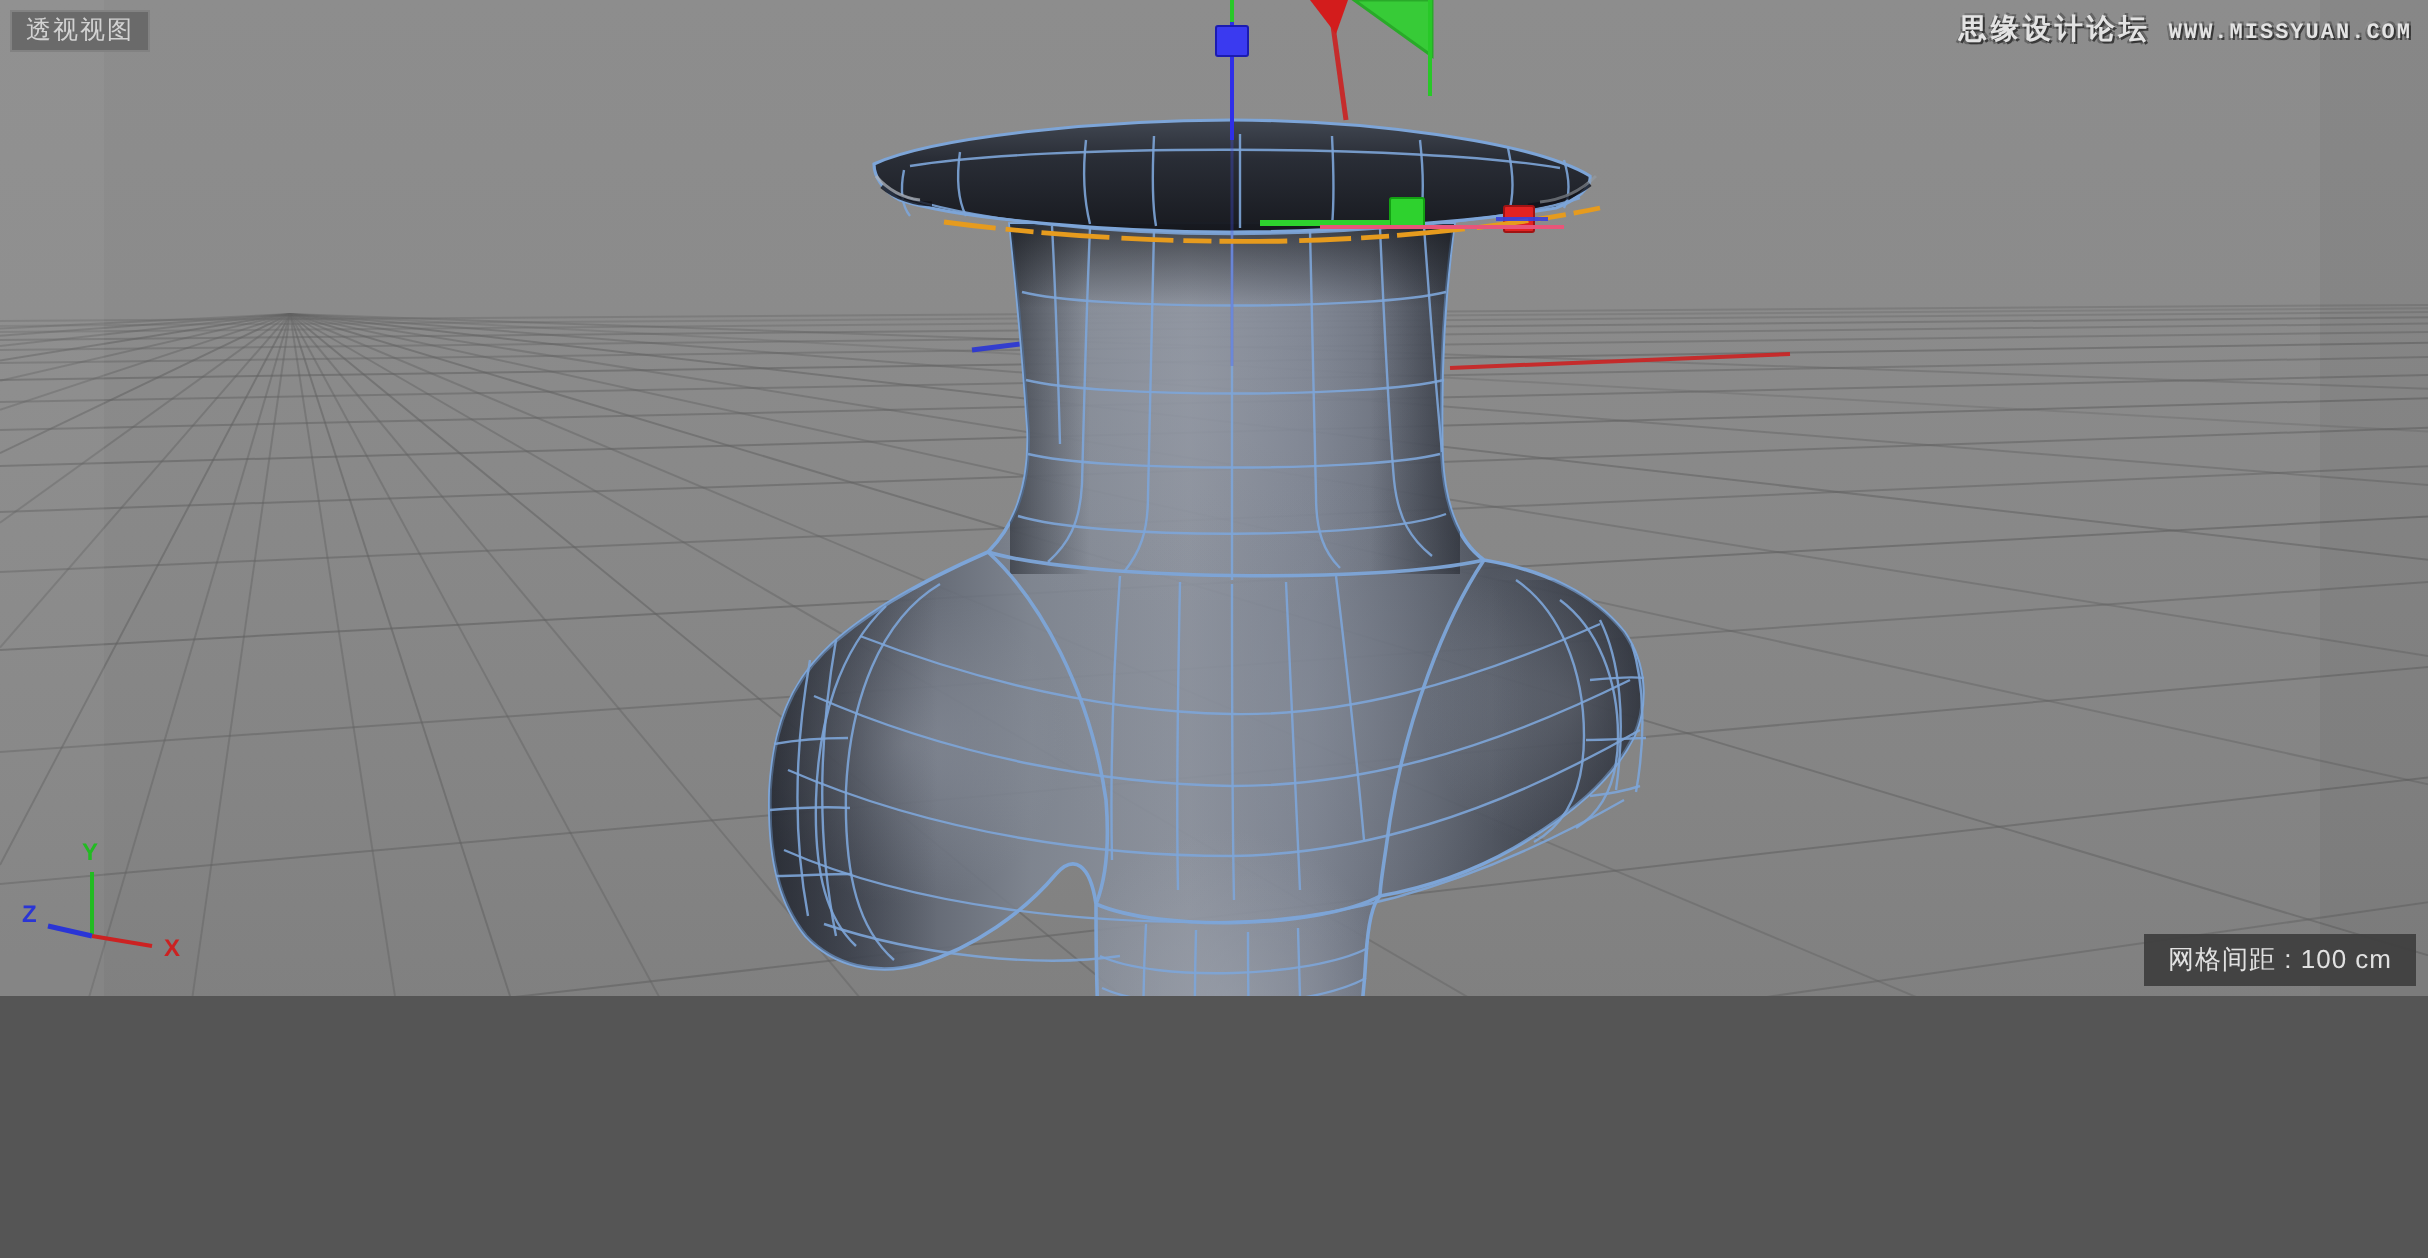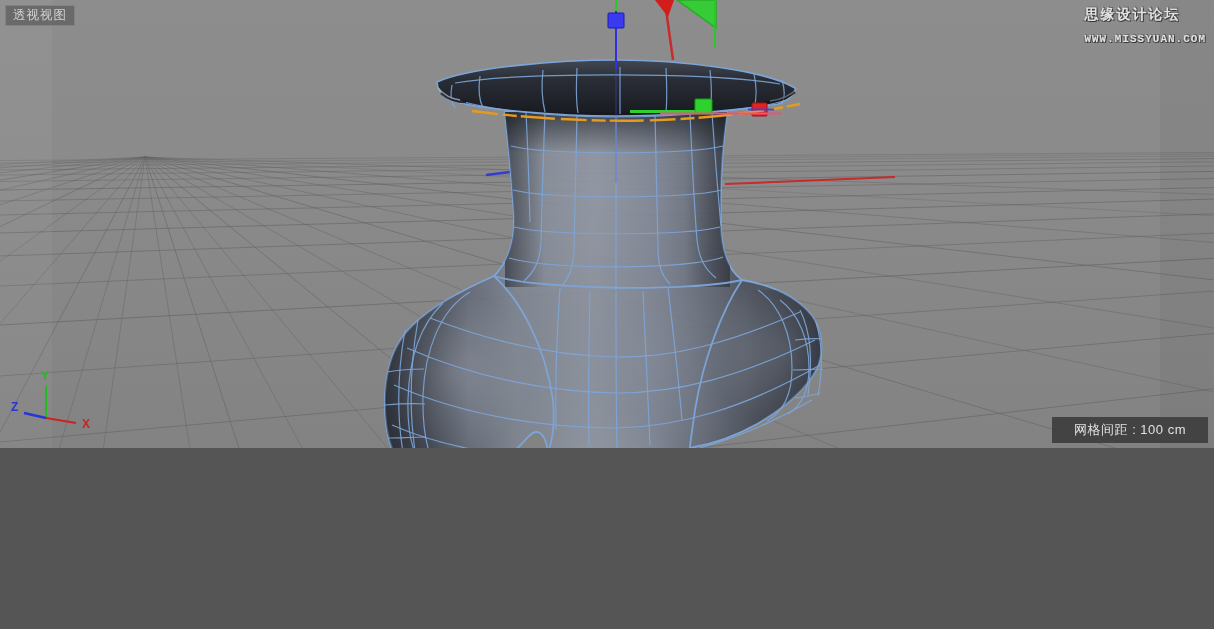--- a/index.html
+++ b/index.html
@@ -4,32 +4,32 @@
 <style>
   :root{
     --background:#8b8b8b; --grid-line:#626262; --wireframe:#7da5d8; --selection:#e69b1e;
     --axis-x:#cc2222; --axis-y:#22bb22; --axis-z:#2a35d6;
     --handle-green:#2ed22e; --handle-red:#e32222; --handle-blue:#3a3af0; --accent-pink:#e85579;
     --label-bg:#6a6a6a; --label-border:#828282; --label-text:#d2d2d2;
     --badge-bg:#3f3f3f; --badge-text:#e9e9e9; --watermark-text:#e3e3e3;
   }
   html,body{margin:0;padding:0;background:#555;}
   body{font-family:"Liberation Sans","DejaVu Sans",sans-serif;}
-  .viewport{position:relative;width:1214px;height:448px;overflow:hidden;background:var(--background);}
+  .viewport{position:relative;width:1214px;height:498px;overflow:hidden;background:var(--background);}
   .scene{position:absolute;left:0;top:0;width:1214px;height:629px;display:block;}
   .wire{fill:none;stroke:var(--wireframe);stroke-width:1.2;opacity:.9;}
   .wireb{fill:none;stroke:var(--wireframe);stroke-width:1.8;opacity:.95;}
   .view-label{position:absolute;left:5px;top:5px;background:var(--label-bg);border:1px solid var(--label-border);
     color:var(--label-text);font-size:12.5px;line-height:15px;padding:2px 7px;letter-spacing:1px;}
   .watermark{position:absolute;right:8px;top:6px;display:flex;align-items:baseline;gap:9px;
-    color:var(--watermark-text);text-shadow:1px 1px 0 rgba(45,45,45,.85),-1px -1px 0 rgba(150,150,150,.35),1px -1px 0 rgba(60,60,60,.5),-1px 1px 0 rgba(60,60,60,.5);flex-direction:column;}
+    color:var(--watermark-text);text-shadow:1px 1px 0 rgba(45,45,45,.85),-1px -1px 0 rgba(150,150,150,.35),1px -1px 0 rgba(60,60,60,.5),-1px 1px 0 rgba(60,60,60,.5);}
   .watermark .wm-name{font-size:14px;font-weight:bold;letter-spacing:2px;}
   .watermark .wm-url{font-size:11px;font-weight:bold;letter-spacing:1px;font-family:Liberation Mono, monospace;}
   .grid-badge{position:absolute;right:6px;bottom:5px;background:var(--badge-bg);opacity:.93;
-    color:var(--badge-text);font-size:13px;padding:4px 22px;letter-spacing:.5px;}
+    color:var(--badge-text);font-size:13px;padding:4px 12px;letter-spacing:.5px;}
   .triad{position:absolute;left:8px;bottom:10px;width:100px;height:72px;}
   .triad text{font-size:12px;font-weight:bold;font-family:"Liberation Sans","DejaVu Sans",sans-serif;}
   .tint{position:absolute;top:0;height:100%;pointer-events:none;}
   .tint-left{left:0;width:52px;background:rgba(255,255,255,.04);}
   .tint-right{right:0;width:54px;background:rgba(0,0,0,.04);}
 </style>
 </head>
 <body>
 
 <div class="viewport">

